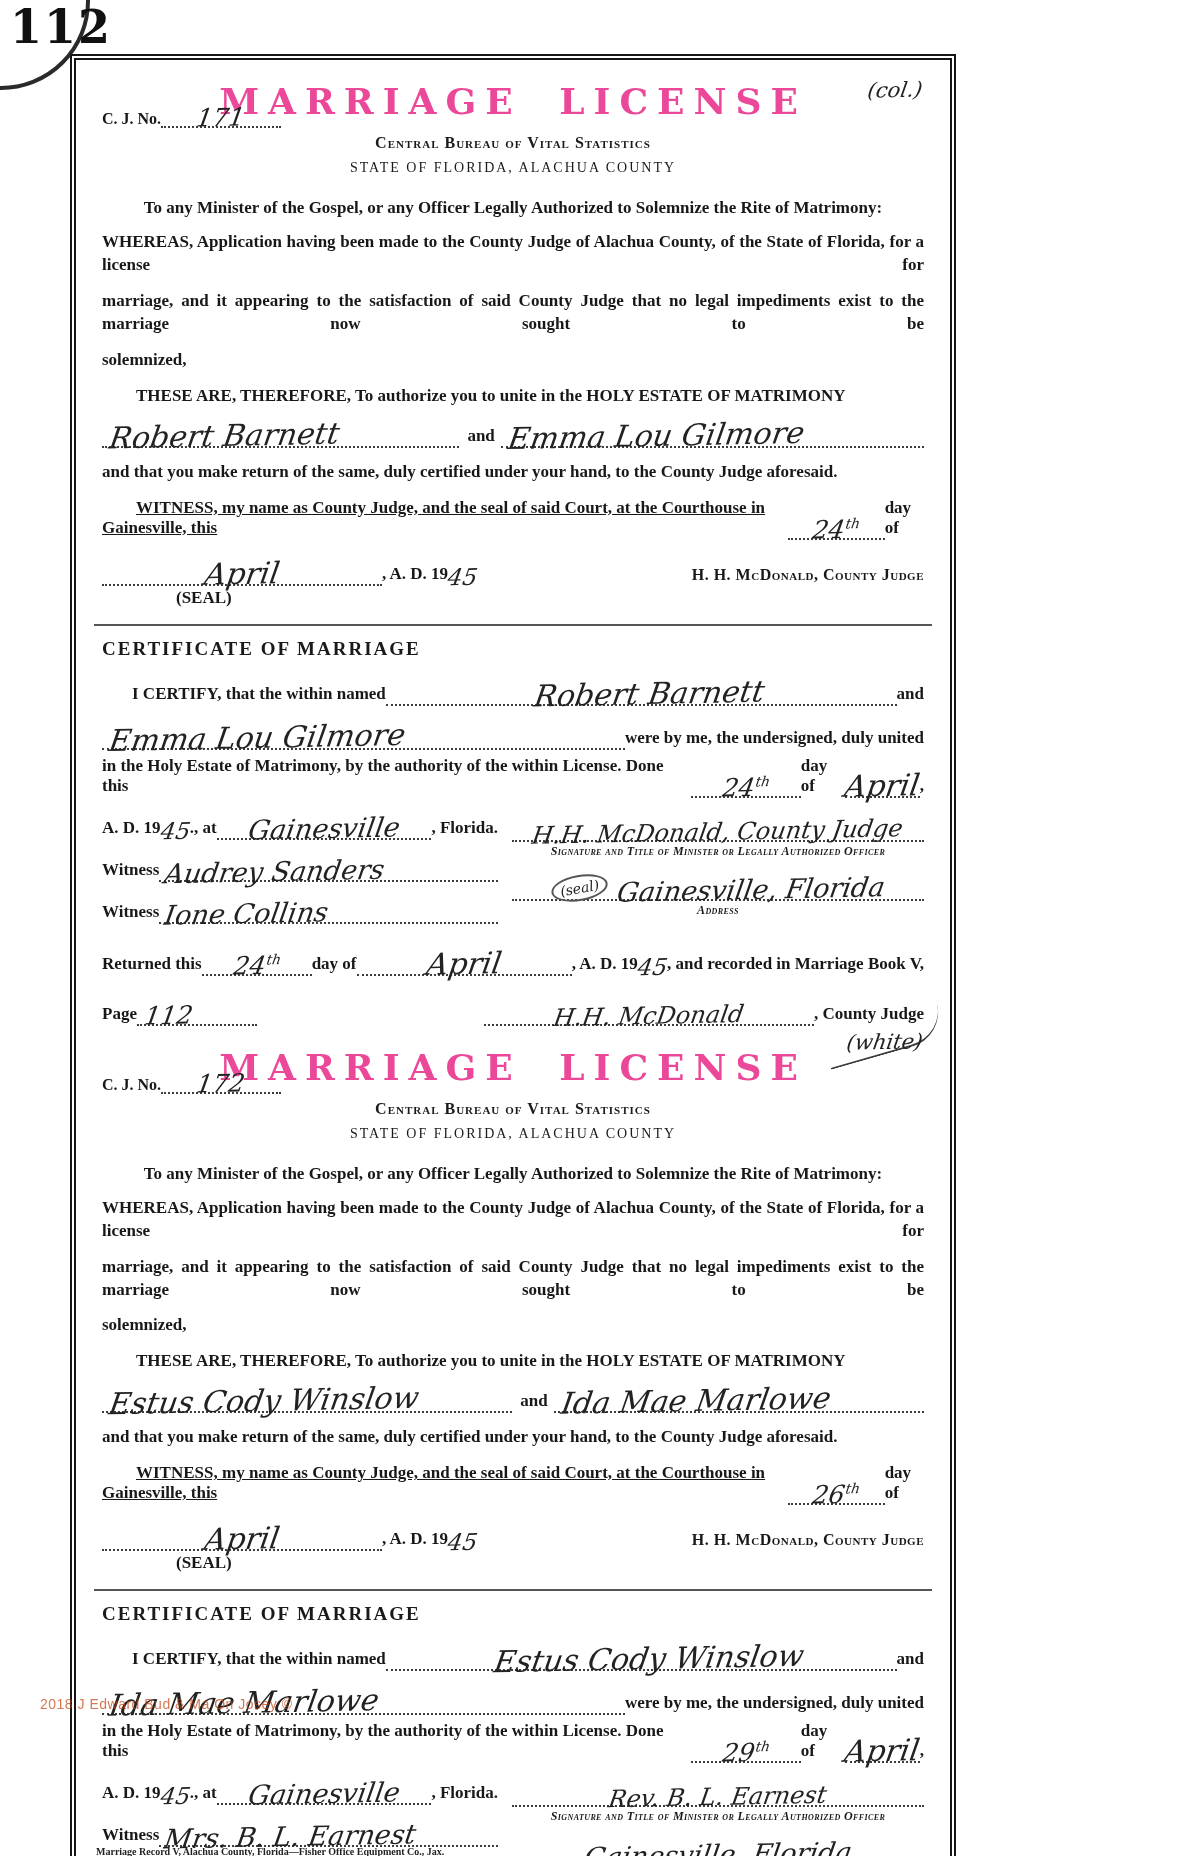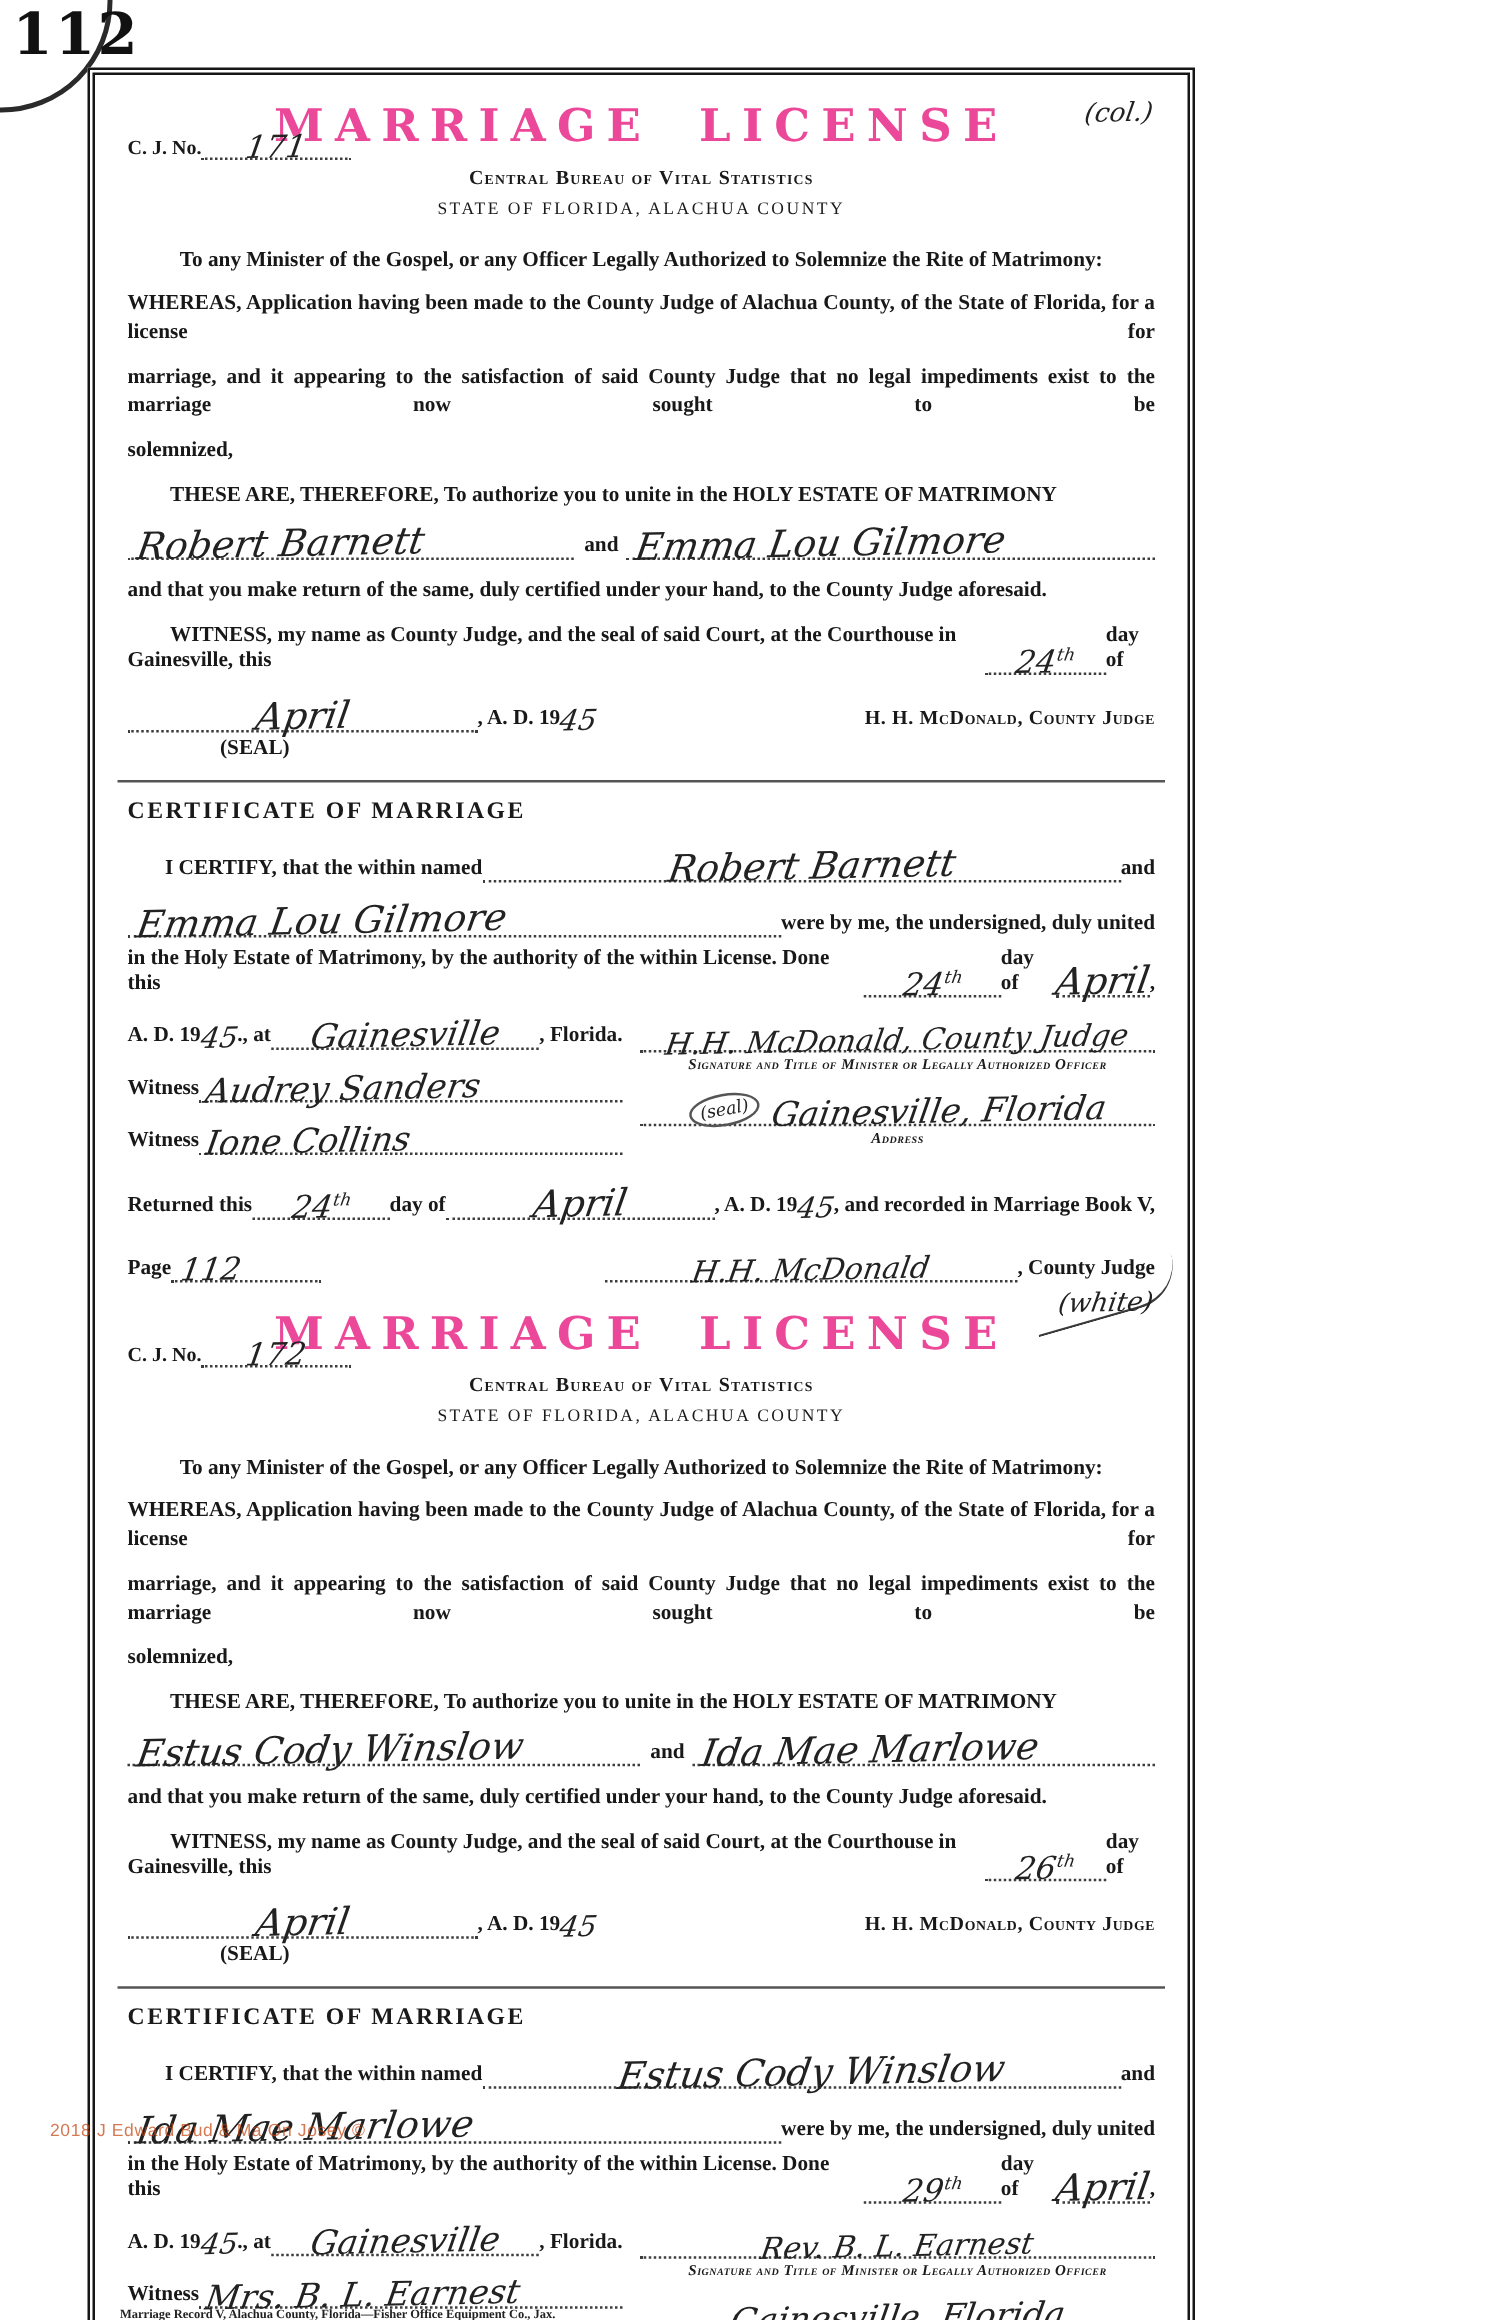--- a/index.html
+++ b/index.html
@@ -37,21 +37,21 @@
   .stateline{text-align:center;font-size:14px;letter-spacing:2px;margin-top:8px;font-weight:400;}
   .toline{margin-top:22px;text-align:center;}
   .wl{margin-top:13px;line-height:1.35;}
   .just{text-align:justify;text-align-last:justify;}
   .these{margin-top:14px;text-indent:34px;}
   .namesrow{height:42px;}
   .hwname{font-size:30px;position:relative;top:7px;left:8px;}
   .andw{padding:0 6px 2px 8px;}
   .returnline{margin-top:14px;}
   .witnessrow{margin-top:16px;}
-  .witnessrow .indent{text-indent:34px;}
+  .witnessrow .indent{text-indent:34px;text-decoration:underline;}
   .dlead{width:110px;text-align:center;}
   .hwday{font-size:25px;position:relative;top:6px;}
   .monthrow{margin-top:4px;height:42px;}
   .mlead{width:280px;text-align:center;}
   .hwmonth{font-size:30px;position:relative;top:7px;}
   .hwyear{font-size:23px;position:relative;top:4px;}
   .judgep{font-size:16px;letter-spacing:.5px;}
   .sealrow{margin-top:2px;margin-left:74px;font-size:17px;height:24px;}
   .formrule{margin:12px -8px 0;border-top:2px solid #555;height:0;}
   .certtitle{margin-top:12px;text-align:left;font-size:19px;font-weight:700;letter-spacing:2px;}

